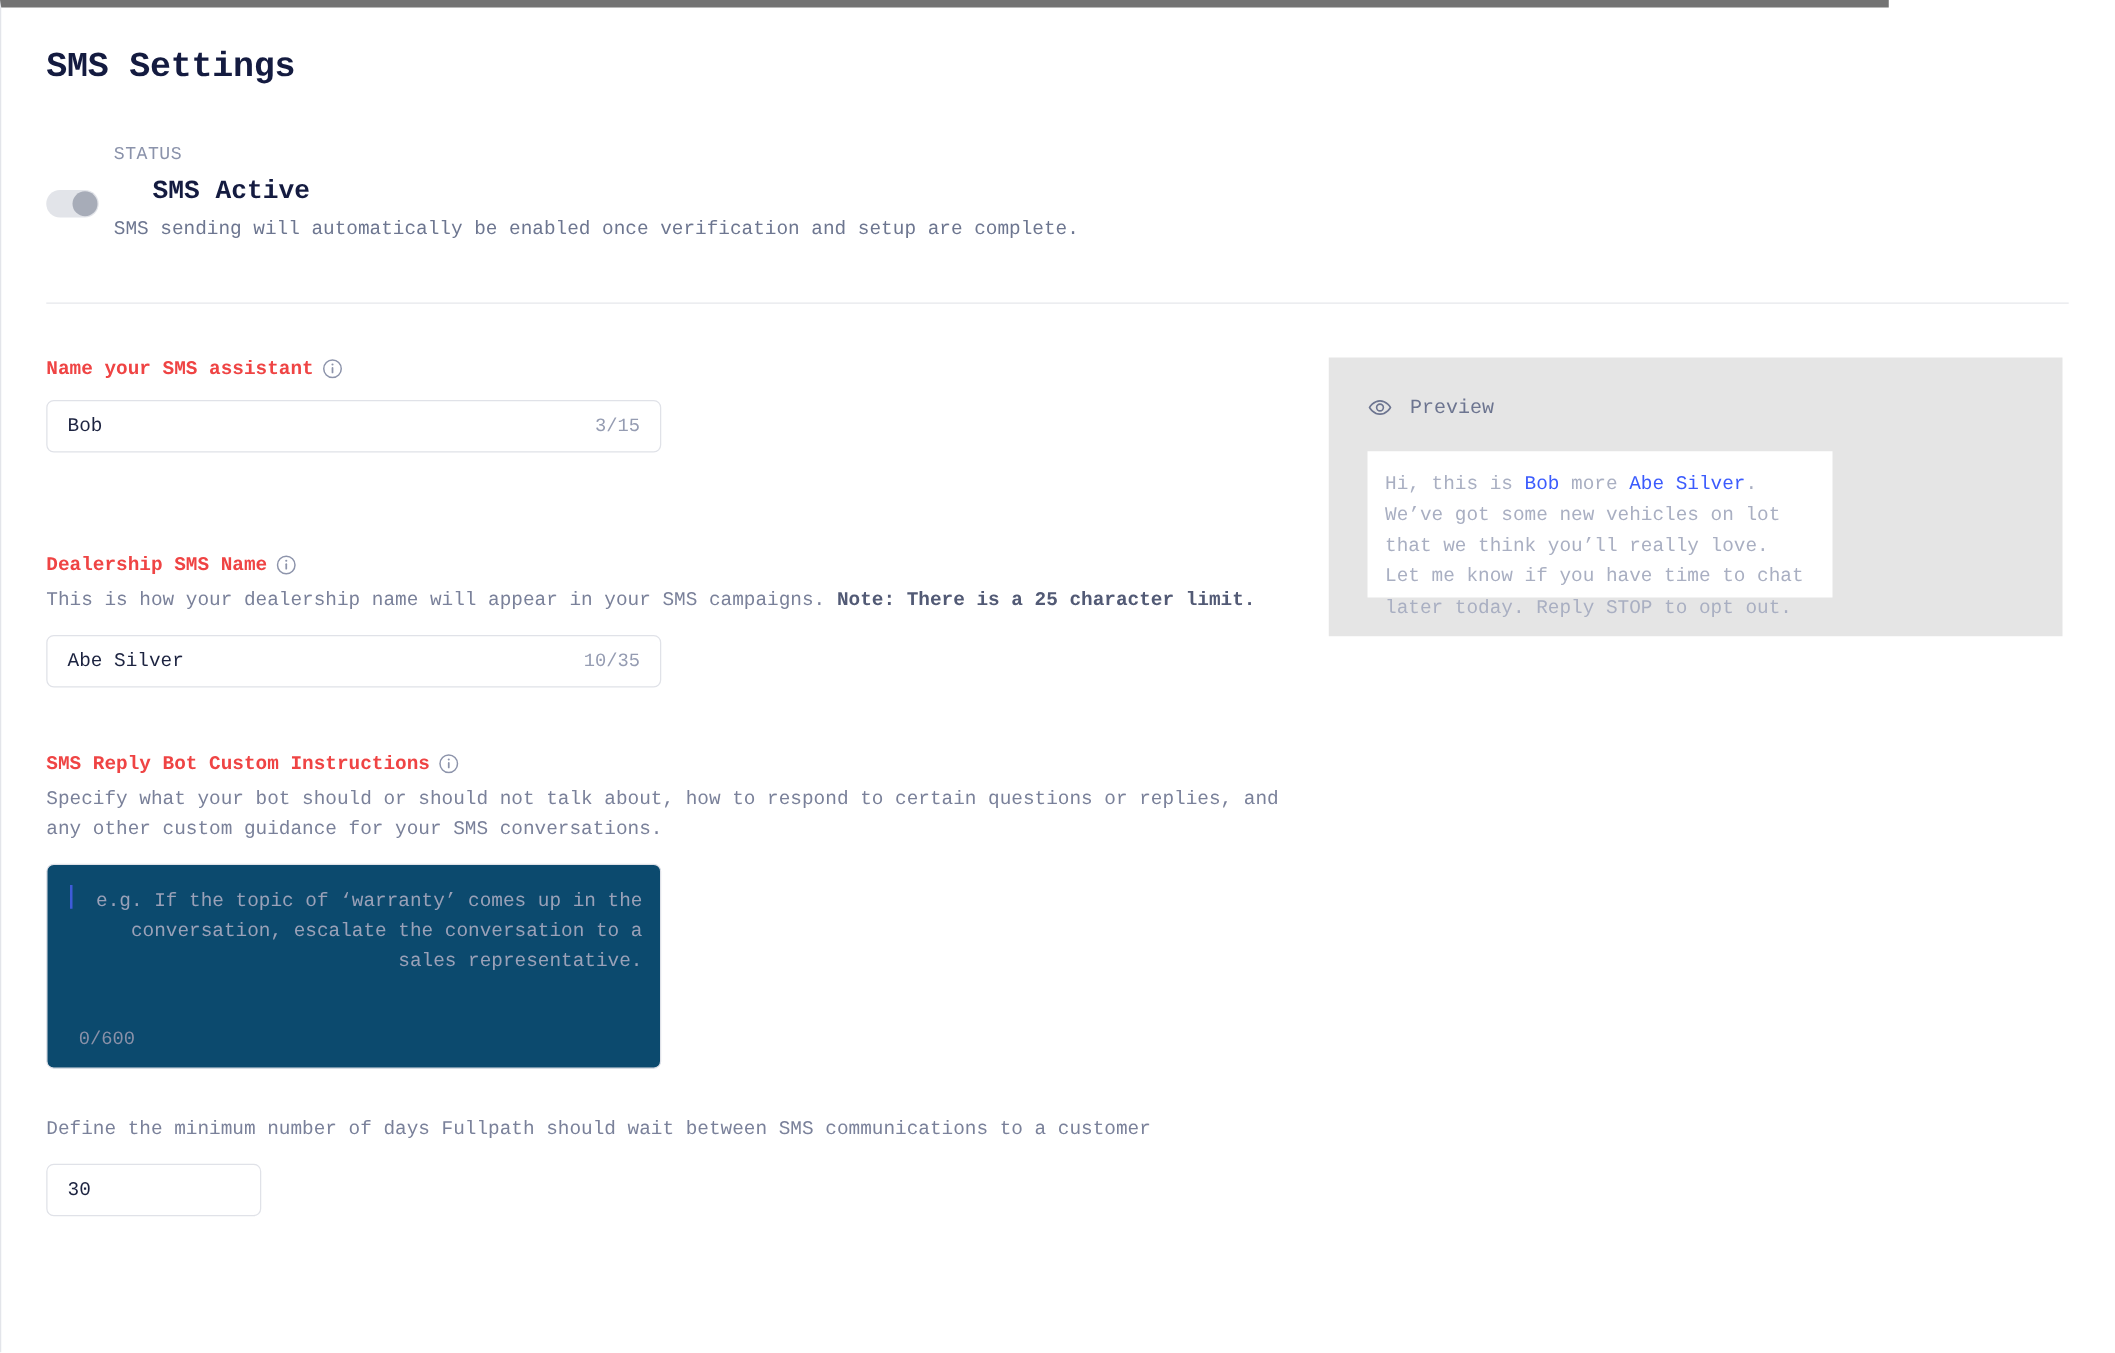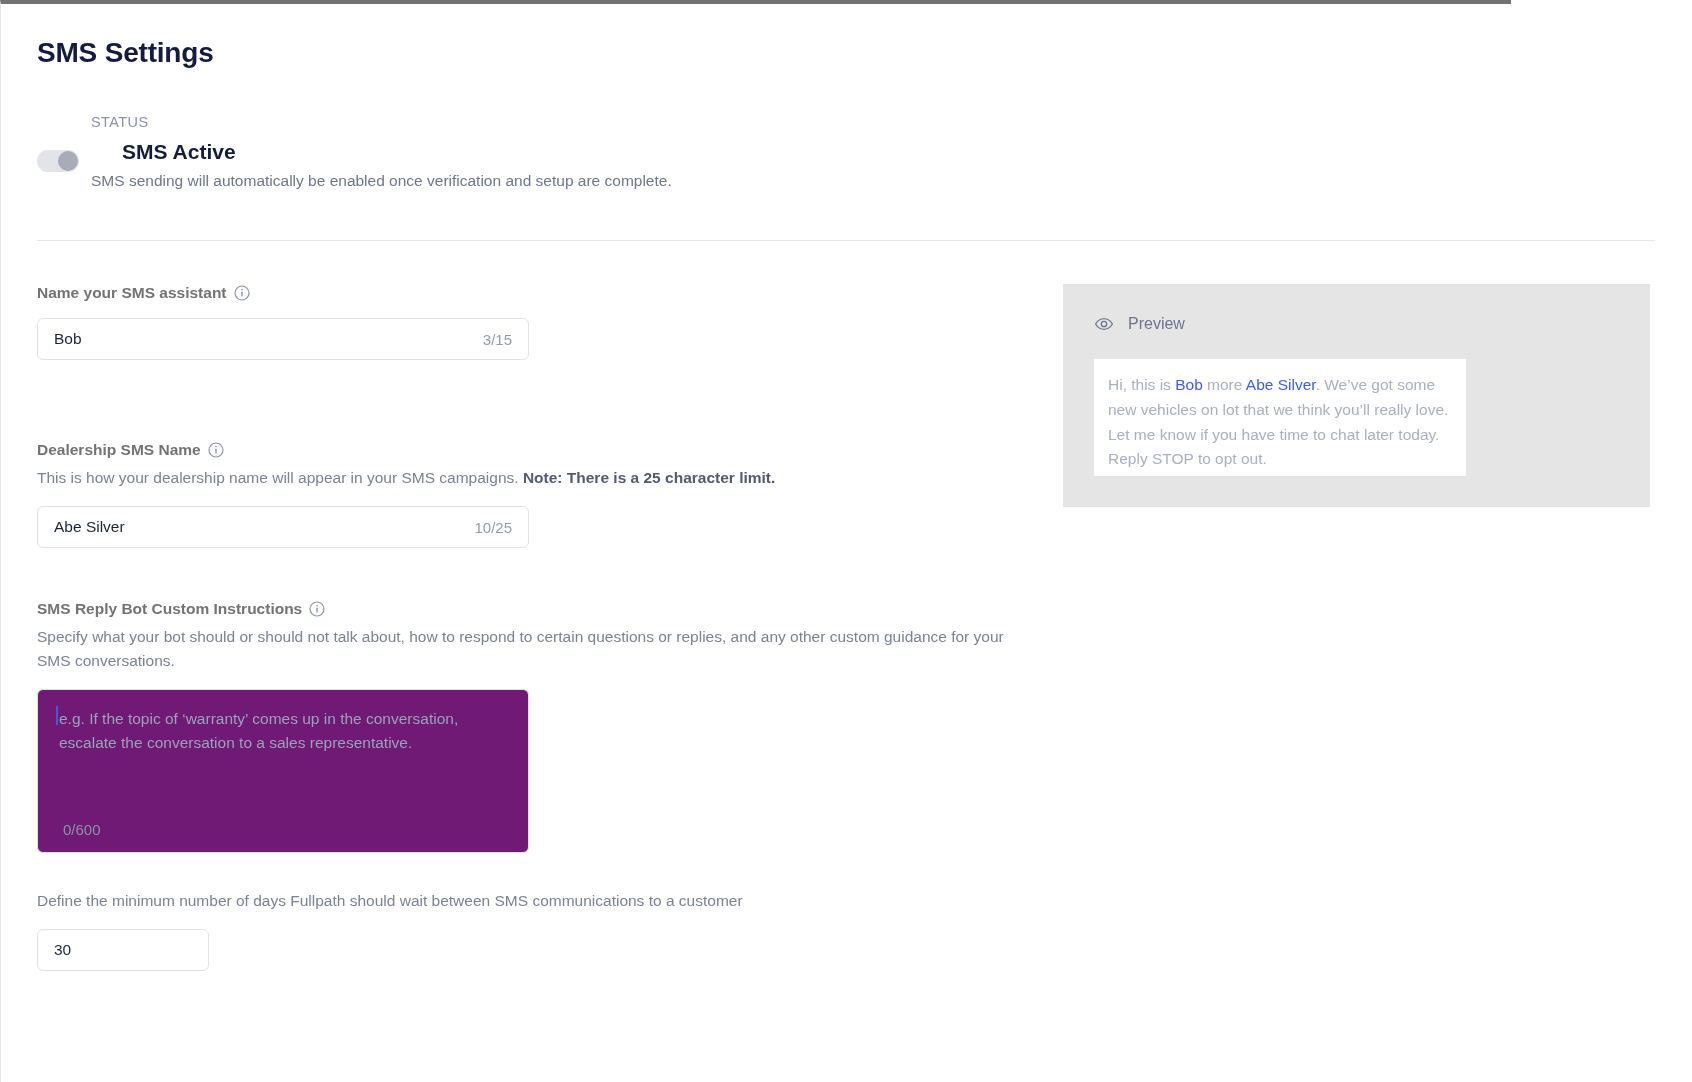--- a/index.html
+++ b/index.html
@@ -10,22 +10,23 @@
     background: #ffffff;
     font-family: "Liberation Sans", sans-serif;
     overflow: hidden;
   }
 
   #page {
     position: relative;
     width: 1511px;
     height: 1082px;
     background: #ffffff;
-    border-top: 4px solid #737373;
+    border-top: 6px solid #737373;
     border-left: 1px solid #e3e5ea;
+    font-family: Liberation Mono, monospace;
   }
 
   
   .page-title {
     position: absolute;
     left: 36px;
     top: 33px;
     font-size: 28px;
     font-weight: bold;
     color: #141b40;
@@ -95,21 +96,21 @@
 
   
   .field { position: absolute; left: 36px; }
 
   .field-label {
     display: flex;
     align-items: center;
     gap: 7px;
     font-size: 15.5px;
     font-weight: bold;
-    color: #737373;
+    color: #ef4444;
   }
 
   .info-icon {
     display: inline-block;
     width: 16px;
     height: 16px;
     flex: 0 0 16px;
   }
   .info-icon svg { display: block; }
 
@@ -147,22 +148,23 @@
   .input-box.small { width: 172px; }
 
   
   .textarea-box {
     margin-top: 16px;
     position: relative;
     width: 492px;
     height: 164px;
     border: 1px solid #dfe1e8;
     border-radius: 6px;
-    background: #701a75;
+    background: #0c4a6e;
     cursor: text;
+    text-align: right;
   }
   .textarea-placeholder {
     position: absolute;
     left: 21px;
     top: 17px;
     right: 14px;
     font-size: 15.5px;
     color: #9aa1b8;
     line-height: 1.55;
   }
@@ -265,21 +267,21 @@
           <rect x="7.3" y="6.6" width="1.4" height="5" rx="0.7" fill="#8d94ab"></rect>
         </svg>
       </span>
     </div>
     <div class="field-desc">
       <span>This is how your dealership name will appear in your SMS campaigns.</span>
       <span class="note">Note: There is a 25 character limit.</span>
     </div>
     <div class="input-box">
       <span class="input-value">Abe Silver</span>
-      <span class="input-counter">10/25</span>
+      <span class="input-counter">10/35</span>
     </div>
   </div>
 
   <div class="field" style="top:596px;">
     <div class="field-label">
       <span>SMS Reply Bot Custom Instructions</span>
       <span class="info-icon">
         <svg width="16" height="16" viewBox="0 0 16 16" fill="none">
           <circle cx="8" cy="8" r="7" stroke="#8d94ab" stroke-width="1.2"></circle>
           <circle cx="8" cy="4.6" r="0.85" fill="#8d94ab"></circle>

